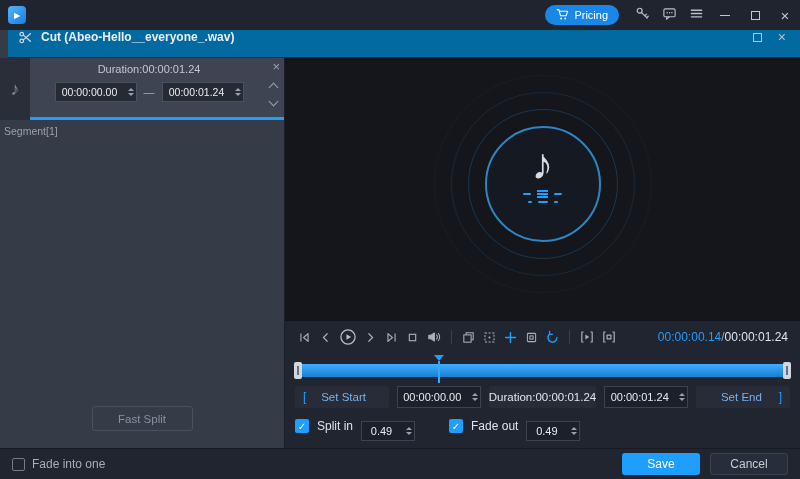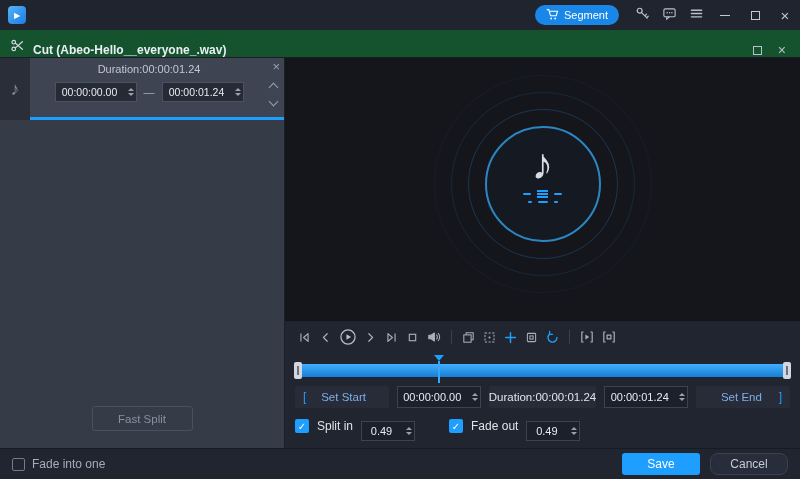--- a/index.html
+++ b/index.html
@@ -16,22 +16,22 @@
   .pricing-btn { height:20px; border-radius:10px; background:#1887e8; color:#fff; font-size:11px;
                  display:flex; align-items:center; gap:5px; padding:0 11px; border:none; margin-right:10px; cursor:pointer; }
   .tb-icon-btn { width:27px; height:100%; display:flex; align-items:center; justify-content:center;
                  background:none; border:none; cursor:pointer; }
   .win-btn { width:30px; height:100%; display:flex; align-items:center; justify-content:center;
              background:none; border:none; color:#c2c7d2; font-size:15px; cursor:pointer; }
   .glyph-min { width:10px; height:1px; background:#c2c7d2; display:block; }
   .glyph-max { width:9px; height:9px; border:1px solid #c2c7d2; display:block; }
 
   
-  .cut-bar { flex:0 0 28px; background:#14532d; border-bottom:1px solid #1a1d26;
-             display:flex; align-items:flex-end; padding:0 10px; }
+  .cut-bar { flex:0 0 28px; background:#0369a1; border-bottom:1px solid #1a1d26;
+             display:flex; align-items:flex-start; padding:0 10px;margin-left:8px; }
   .cut-title { color:#eceff5; font-size:12px; font-weight:bold; margin-left:8px; }
   .cut-bar-right { margin-left:auto; display:flex; align-items:center; gap:16px; padding-right:4px; }
   .cut-bar-right .mini { background:none; border:none; color:#b9bfcb; cursor:pointer;
                          display:flex; align-items:center; justify-content:center; }
   .glyph-max2 { width:9px; height:9px; border:1px solid #b9bfcb; display:block; }
   .x-glyph { font-size:14px; color:#b9bfcb; line-height:1; }
 
   
   .body { flex:1; display:flex; min-height:0; }
 
@@ -125,41 +125,41 @@
                            font-size:11px; text-align:center; padding-right:13px; font-family:"Liberation Sans",sans-serif; }
   .fade-gap { width:18px; }
 
   
   .footer { flex:0 0 31px; background:#21252f; border-top:1px solid #161a22; display:flex;
             align-items:center; padding:0 12px; }
   .checkbox-empty { width:13px; height:13px; border:1px solid #737a88; border-radius:2px; background:transparent; cursor:pointer; }
   .merge-label { color:#a6acb8; font-size:12px; margin-left:7px; }
   .footer-right { margin-left:auto; display:flex; gap:10px; }
   .btn-save { width:78px; height:22px; background:#1e9fff; border:none; border-radius:3px; color:#fff; font-size:12px; cursor:pointer; }
-  .btn-cancel { width:78px; height:22px; background:#272d3b; border:1px solid #3a4150; border-radius:8px; color:#c6cbd5; font-size:12px; cursor:pointer; }
+  .btn-cancel { width:78px; height:22px; background:#272d3b; border:1px solid #3a4150; border-radius:3px; color:#c6cbd5; font-size:12px; cursor:pointer; }
 </style>
 </head>
 <body>
 
 <div class="window">
 
   <div class="titlebar">
     <span class="app-icon">
         <span>▶</span>
       </span>
     <div class="titlebar-right">
       <button class="pricing-btn">
         <span>
           <svg width="13" height="13" viewBox="0 0 16 16" fill="none" stroke="#ffffff" stroke-width="1.3" stroke-linecap="round" stroke-linejoin="round">
               <path d="M1.5 2h2l2 7.5h7l1.8-5.5H4.3"></path>
               <circle cx="6.3" cy="12.8" r="1.2" fill="#fff" stroke="none"></circle>
               <circle cx="11.3" cy="12.8" r="1.2" fill="#fff" stroke="none"></circle>
             </svg>
         </span>
-        <span>Segment</span>
+        <span>Pricing</span>
       </button>
       <button class="tb-icon-btn">
         <span>
           <svg width="15" height="15" viewBox="0 0 16 16" fill="none" stroke="#b9bfcb" stroke-width="1.3" stroke-linecap="round">
               <circle cx="5" cy="5" r="2.6"></circle>
               <path d="M7 7l6 6M10.5 10.5l1.8-1.8M12.5 12.5l1.6-1.6"></path>
             </svg>
         </span>
       </button>
       <button class="tb-icon-btn">
@@ -238,20 +238,21 @@
           <span class="mini-input-wrap">
             <input value="00:00:01.24" style="">
             <span class="spin">
                 <b class="up"></b>
                 <b class="dn"></b>
               </span>
           </span>
         </div>
         <div class="seg-progress"></div>
       </div>
+      <div class="segment-label">Segment[1]</div>
       <div class="left-spacer"></div>
       <div class="left-buttons">
         <button class="btn-outline btn-fast">Fast Split</button>
       </div>
     </div>
 
     <div class="right-panel">
 
       <div class="preview">
         <div class="ripple r3"></div>
@@ -359,20 +360,23 @@
                 <path d="M6.4 5.4L10.2 8l-3.8 2.6z" fill="#a9afbb" stroke="none"></path>
               </svg>
             </button>
           <button class="pbtn">
               <svg width="16" height="16" viewBox="0 0 16 16" fill="none" stroke="#a9afbb" stroke-width="1.2" stroke-linejoin="round">
                 <path d="M4.6 3H2.8v10h1.8"></path>
                 <path d="M11.4 3h1.8v10h-1.8"></path>
                 <rect x="6.1" y="6.1" width="3.8" height="3.8"></rect>
               </svg>
             </button>
+          <span class="strip-time">
+            <span class="t-cur">00:00:00.14</span><span class="t-sep">/</span><span class="t-tot">00:00:01.24</span>
+          </span>
         </div>
 
         <div class="timeline">
           <div class="track"></div>
           <div class="handle hl">
               <i></i>
             </div>
           <div class="handle hr">
               <i></i>
             </div>

